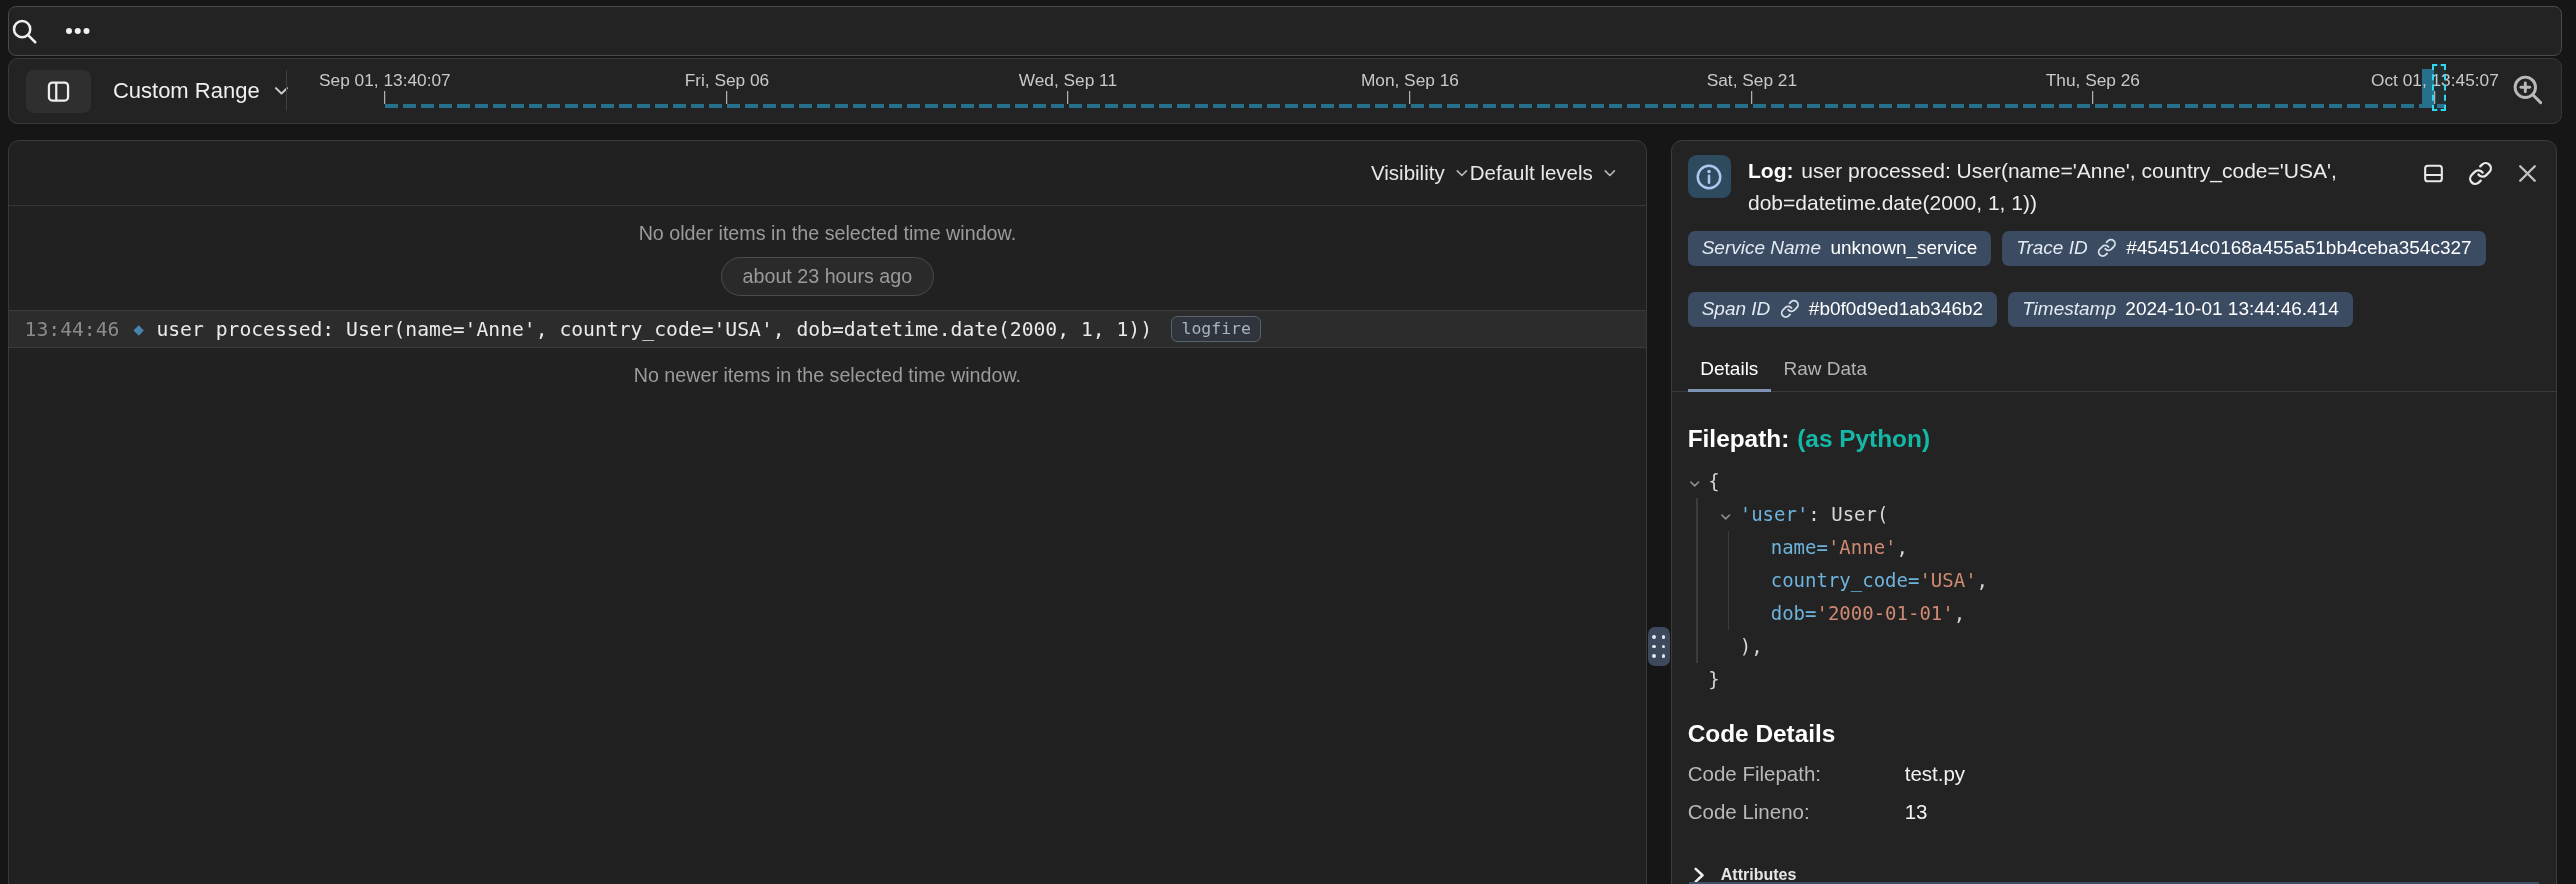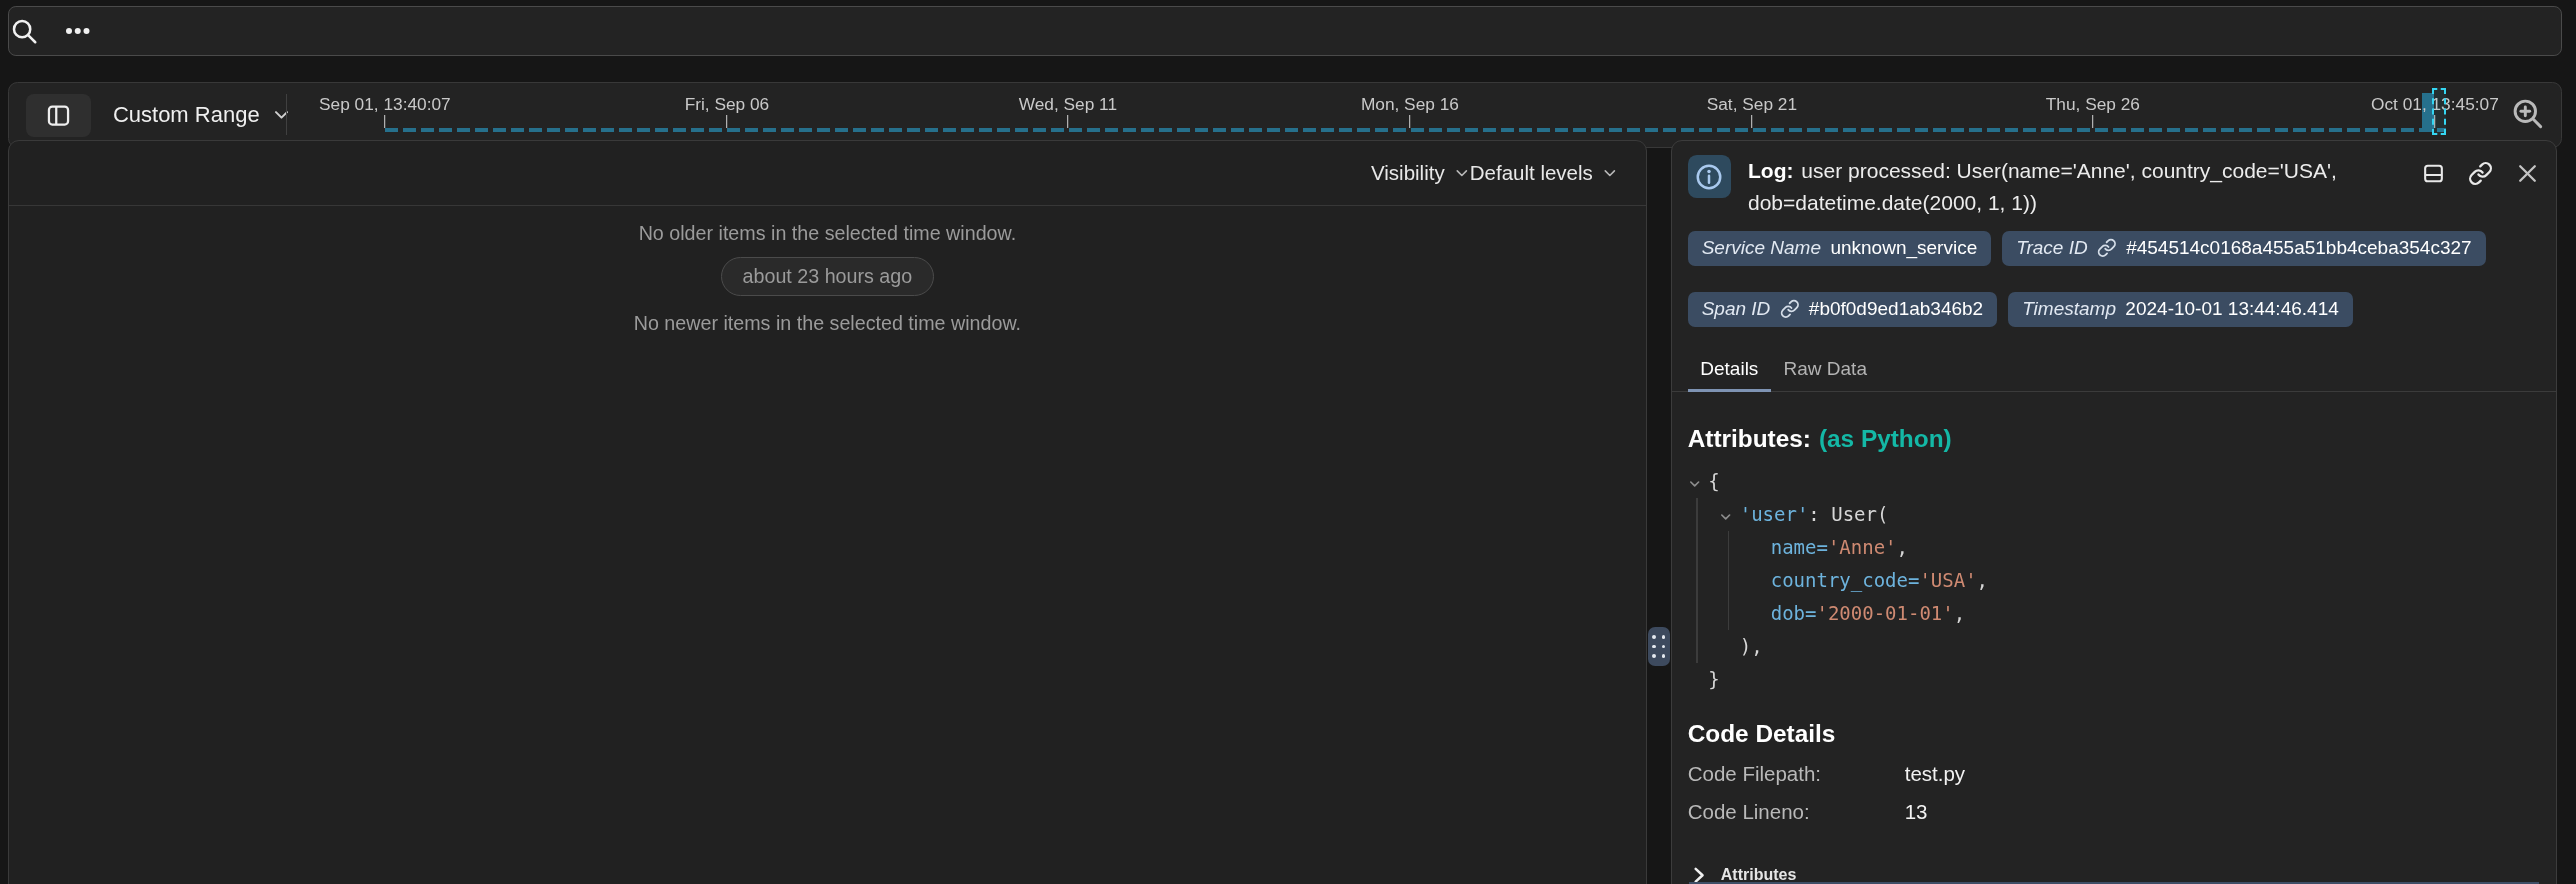--- a/index.html
+++ b/index.html
@@ -10,21 +10,21 @@
   .sql-bar { position:absolute; left:7.9px; top:6.3px; width:2554px; height:50px;
     background:#232323; border:1.6px solid #4a4a4a; border-radius:7.9px;
     display:flex; align-items:center; }
   .sql-input { flex:1; background:transparent; border:none; outline:none;
     color:#e8e8e8; font-family:"DejaVu Sans Mono", monospace; font-size:20.5px; padding:0 22px; }
   .sql-input::placeholder { color:#8f8f8f; }
   .sql-actions { display:flex; align-items:center; gap:23.6px; padding-right:25px; }
   .sql-actions svg { cursor:pointer; }
 
   
-  .timeline-row { position:absolute; left:7.9px; top:82px; width:2554px; height:66px;
+  .timeline-row { position:absolute; left:7.9px; top:58px; width:2554px; height:66px;
     background:#232323; border:1.6px solid #383838; border-radius:9.4px; }
   .panel-toggle { position:absolute; left:17.3px; top:11px; width:65px; height:43px;
     background:#2f2f2f; border:none; border-radius:7.9px; display:flex; align-items:center;
     justify-content:center; cursor:pointer; }
   .range-dd { position:absolute; left:104px; top:0; height:63px; display:flex;
     align-items:center; gap:12.6px; color:#efefef; font-size:22px; font-weight:500; cursor:pointer; }
   .tl-divider { position:absolute; left:277px; top:11px; width:1.6px; height:41px; background:#404040; }
   .tl-track { position:absolute; left:283px; top:0; width:2189px; height:63px; }
   .tl-label { position:absolute; top:11px; transform:translateX(-50%); font-size:17.3px;
     color:#c9c9c9; white-space:nowrap; z-index:3; }
@@ -176,20 +176,26 @@
       </div>
       <div class="dd">
         <span>Default levels</span>
         <svg width="15.7" height="15.7" viewBox="0 0 24 24" fill="none" stroke="#b5b5b5" stroke-width="2.5" stroke-linecap="round" stroke-linejoin="round">
           <polyline points="5,9 12,16 19,9"></polyline>
         </svg>
       </div>
     </div>
     <div class="empty-text">No older items in the selected time window.</div>
     <div class="time-pill">about 23 hours ago</div>
+    <div class="log-row">
+      <span class="log-time">13:44:46</span>
+      <span class="log-diamond">◆</span>
+      <span class="log-msg">user processed: User(name='Anne', country_code='USA', dob=datetime.date(2000, 1, 1))</span>
+      <span class="log-tag">logfire</span>
+    </div>
     <div class="empty-text">No newer items in the selected time window.</div>
   </div>
 
   <div class="resizer">
     <div class="grip">
       <i></i>
         <i></i>
         <i></i>
         <i></i>
         <i></i>
@@ -251,21 +257,21 @@
           <span class="badge-value">2024-10-01 13:44:46.414</span>
         </div>
       </div>
 
     <div class="tabs">
         <span class="tab active">Details</span>
         <span class="tab">Raw Data</span>
       </div>
 
     <div class="args-heading">
-      <span>Attributes:</span><span class="mode">(as Python)</span>
+      <span>Filepath:</span><span class="mode">(as Python)</span>
     </div>
 
     <div class="code-tree">
       <div class="guide" style="left:8.7px; top:33px; height:165px;"></div>
       <div class="guide" style="left:40px; top:66px; height:99px;"></div>
     <div class="code-line" style="padding-left: 20.5px;"><span class="code-chevron"><svg width="13.4" height="13.4" viewBox="0 0 24 24" fill="none" stroke="#8d8d8d" stroke-width="3" stroke-linecap="round" stroke-linejoin="round">
               <polyline points="5,9 12,16 19,9"></polyline>
             </svg></span><span class="tok-punct">{</span></div>
         <div class="code-line" style="padding-left: 52px;"><span class="code-chevron"><svg width="13.4" height="13.4" viewBox="0 0 24 24" fill="none" stroke="#8d8d8d" stroke-width="3" stroke-linecap="round" stroke-linejoin="round">
               <polyline points="5,9 12,16 19,9"></polyline>

